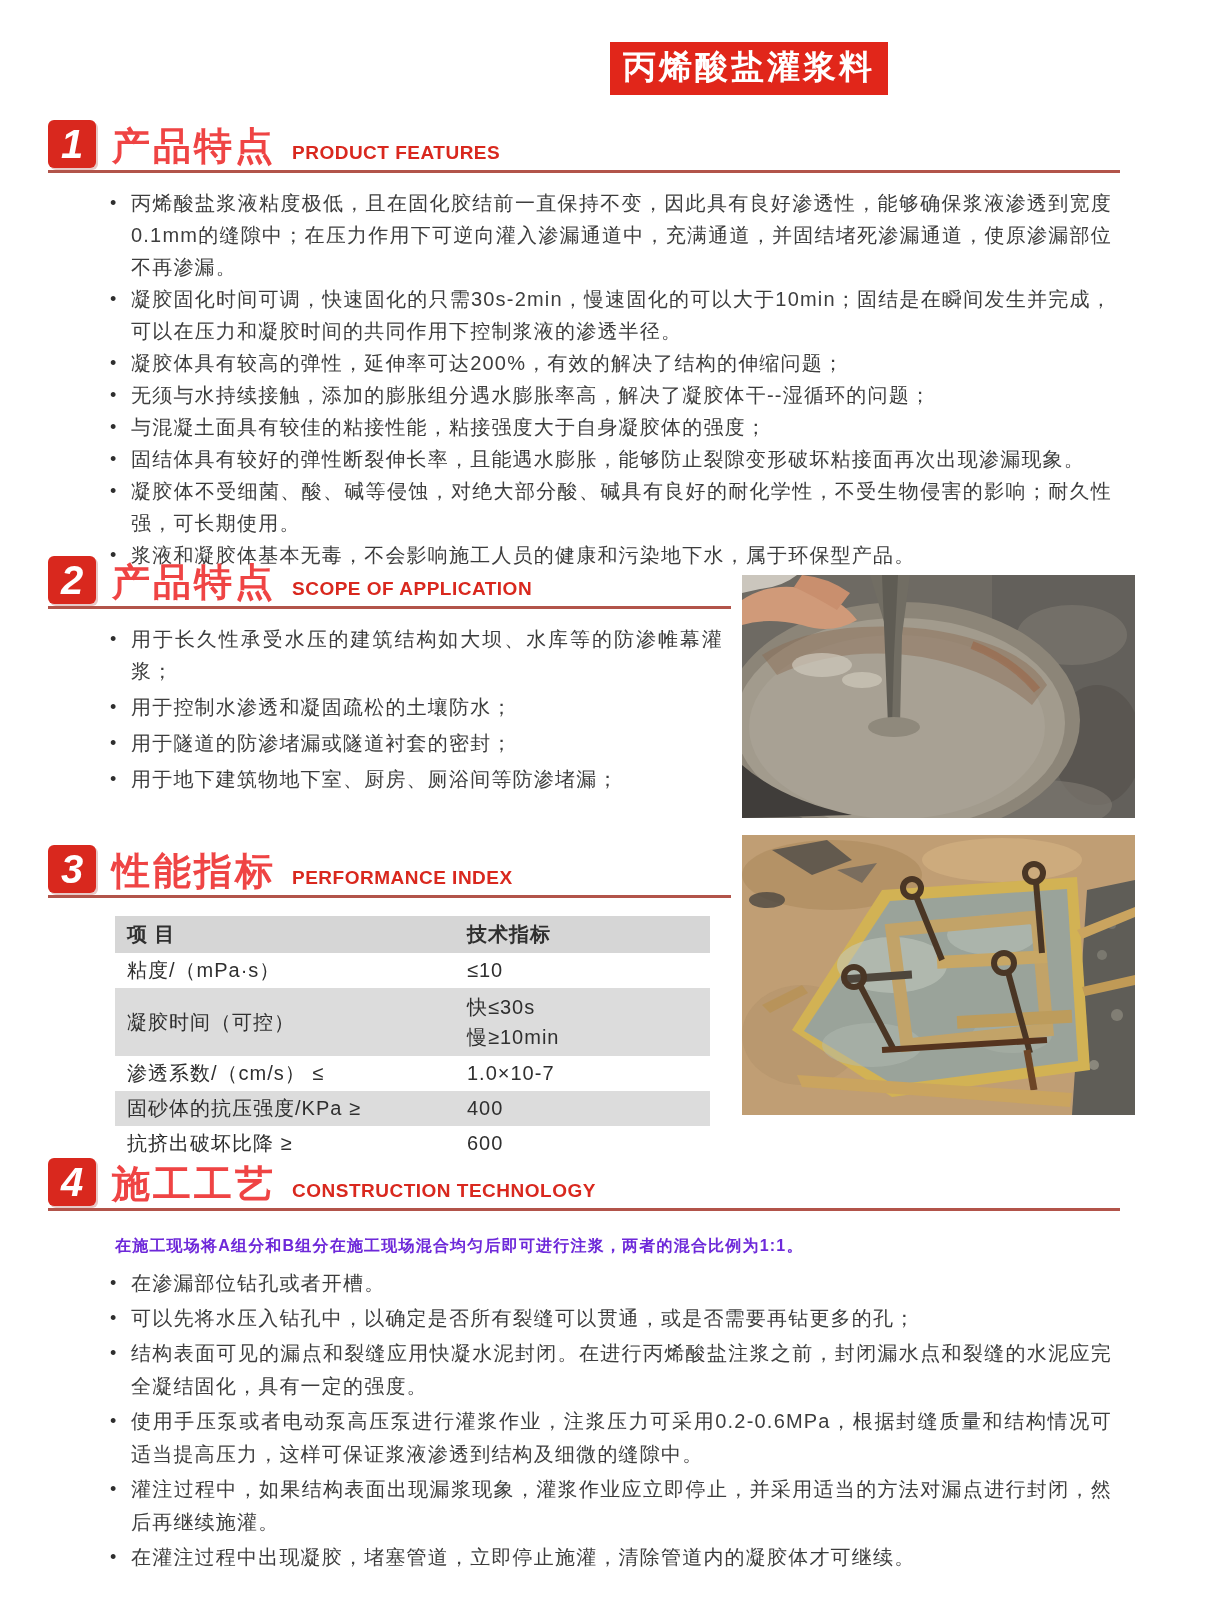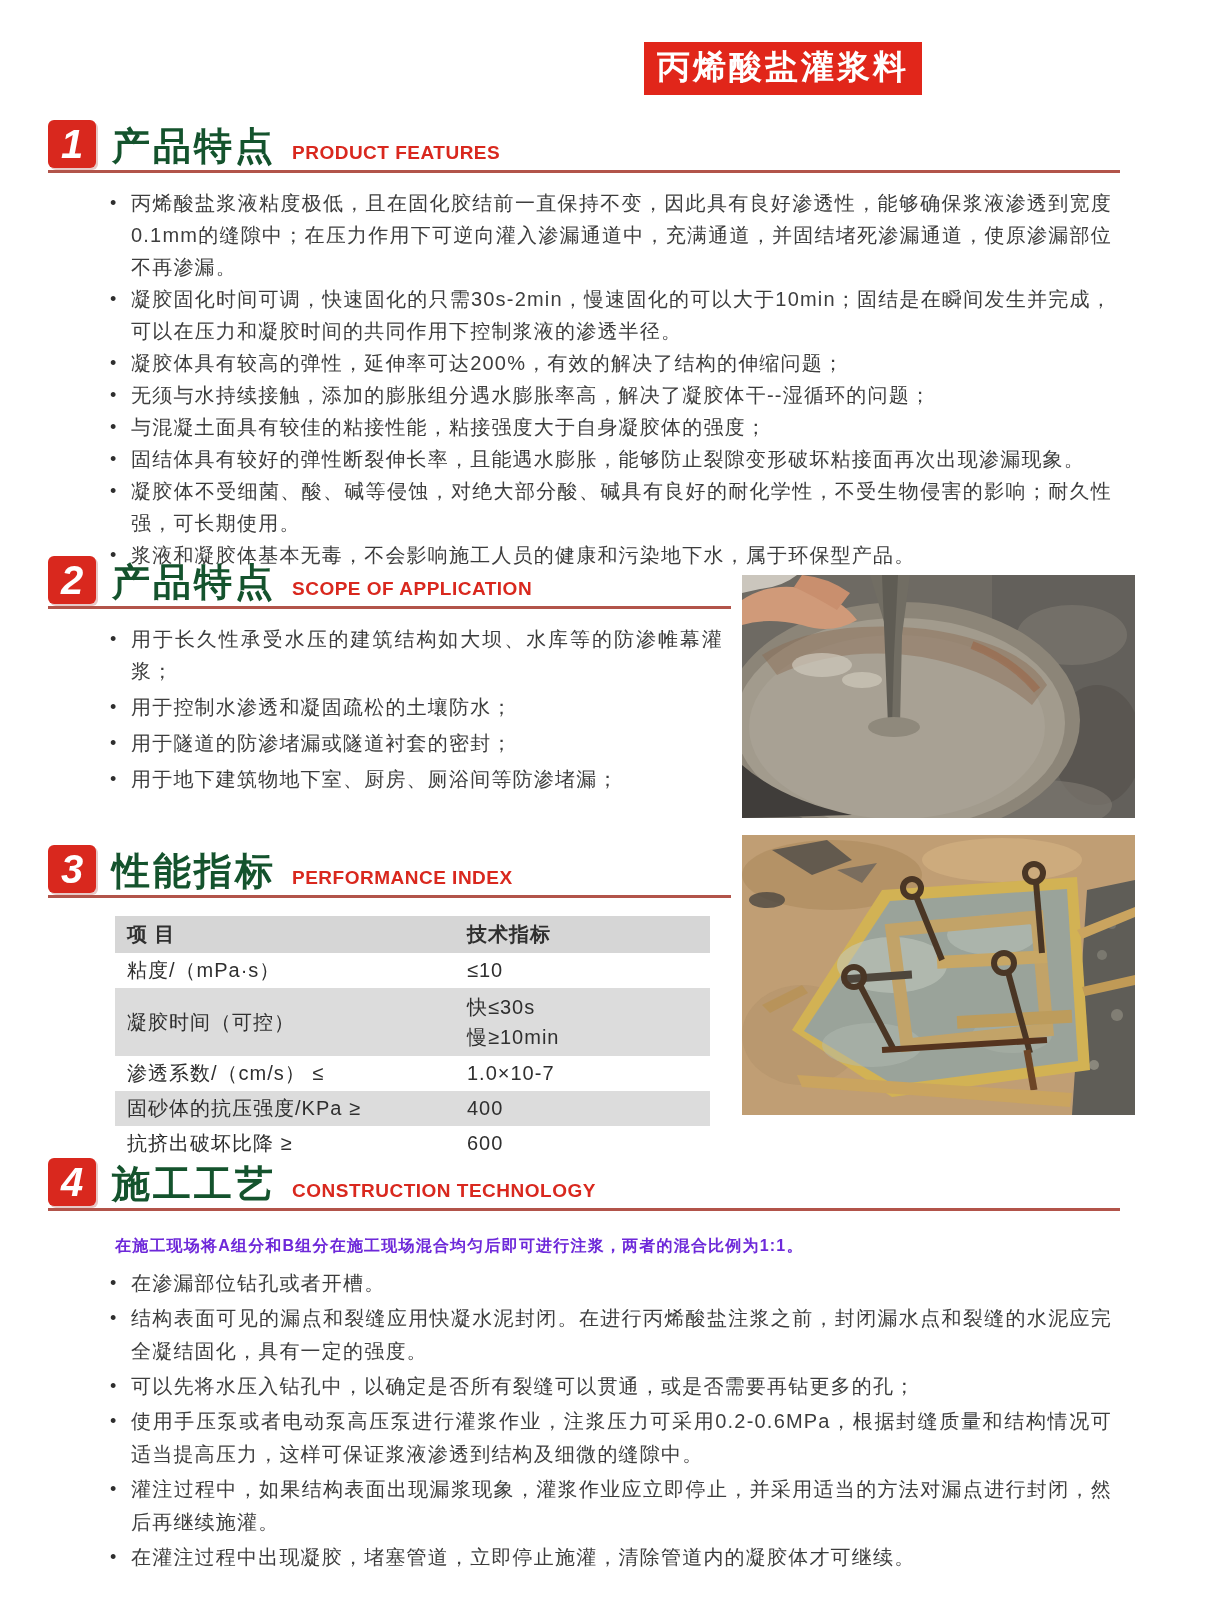--- a/index.html
+++ b/index.html
@@ -2,36 +2,36 @@
 <html><head>
 <meta charset="utf-8">
 <style>
   html,body{margin:0;padding:0;background:#ffffff;}
   .page{
     position:relative;width:1232px;height:1600px;background:#ffffff;
     font-family:"Liberation Sans","DejaVu Sans",sans-serif;color:#3d3d3d;overflow:hidden;
   }
   
   .banner{
-    position:absolute;left:644px;top:42px;background:#e1261a;color:#ffffff;
+    position:absolute;left:610px;top:42px;background:#e1261a;color:#ffffff;
     font-size:33px;font-weight:bold;letter-spacing:3px;padding:3px 13px 5px 13px;
   }
   
   .sec{position:absolute;left:48px;}
   .sec-header{
     display:flex;align-items:flex-end;gap:16px;
     border-bottom:3px solid #b2544a;padding-bottom:2px;
   }
   .num{
     width:48px;height:48px;background:#d9281e;color:#ffffff;border-radius:6px;
     font-size:40px;font-weight:bold;font-style:italic;
     display:flex;align-items:center;justify-content:center;flex:0 0 auto;
     box-shadow:2px 2px 0 rgba(160,40,30,0.25);
   }
-  .zh{color:#14532d;font-size:38px;font-weight:bold;letter-spacing:3px;line-height:44px;}
+  .zh{color:#ef4444;font-size:38px;font-weight:bold;letter-spacing:3px;line-height:44px;}
   .en{color:#d9281e;font-size:19px;font-weight:bold;letter-spacing:0.5px;padding-bottom:4px;white-space:nowrap;}
   
   ul.blist{list-style:none;margin:14px 8px 0 0;padding:0 0 0 60px;}
   ul.blist li{
     position:relative;padding-left:23px;font-size:20px;line-height:32px;
     letter-spacing:1.2px;text-align:justify;color:#3d3d3d;
   }
   ul.blist li::before{
     content:"•";position:absolute;left:2px;top:0;color:#2e2e2e;font-size:18px;
   }
@@ -216,21 +216,21 @@
 
   <div class="sec sec4" style="top:1158px;width:1072px;">
     <div class="sec-header">
       <div class="num">4</div>
       <div class="zh">施工工艺</div>
       <div class="en">CONSTRUCTION TECHNOLOGY</div>
     </div>
     <div class="intro">在施工现场将A组分和B组分在施工现场混合均匀后即可进行注浆，两者的混合比例为1:1。</div>
     <ul class="blist" style="margin-top:6px;">
       <li>在渗漏部位钻孔或者开槽。</li>
+      <li>可以先将水压入钻孔中，以确定是否所有裂缝可以贯通，或是否需要再钻更多的孔；</li>
       <li>结构表面可见的漏点和裂缝应用快凝水泥封闭。在进行丙烯酸盐注浆之前，封闭漏水点和裂缝的水泥应完全凝结固化，具有一定的强度。</li>
-      <li>可以先将水压入钻孔中，以确定是否所有裂缝可以贯通，或是否需要再钻更多的孔；</li>
       <li>使用手压泵或者电动泵高压泵进行灌浆作业，注浆压力可采用0.2-0.6MPa，根据封缝质量和结构情况可适当提高压力，这样可保证浆液渗透到结构及细微的缝隙中。</li>
       <li>灌注过程中，如果结构表面出现漏浆现象，灌浆作业应立即停止，并采用适当的方法对漏点进行封闭，然后再继续施灌。</li>
       <li>在灌注过程中出现凝胶，堵塞管道，立即停止施灌，清除管道内的凝胶体才可继续。</li>
     </ul>
   </div>
 
 </div>
 
 </body></html>

